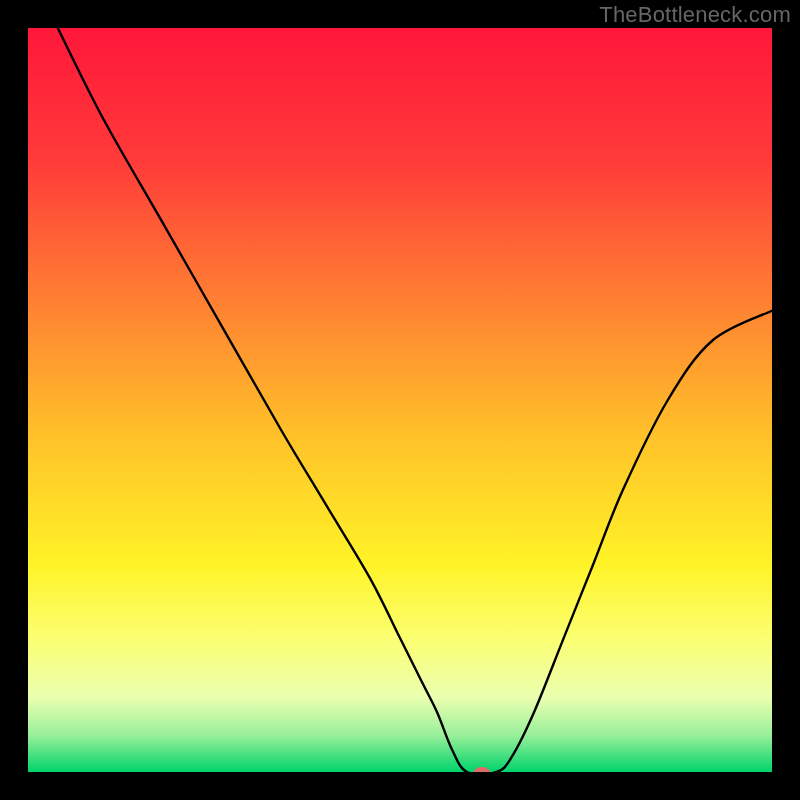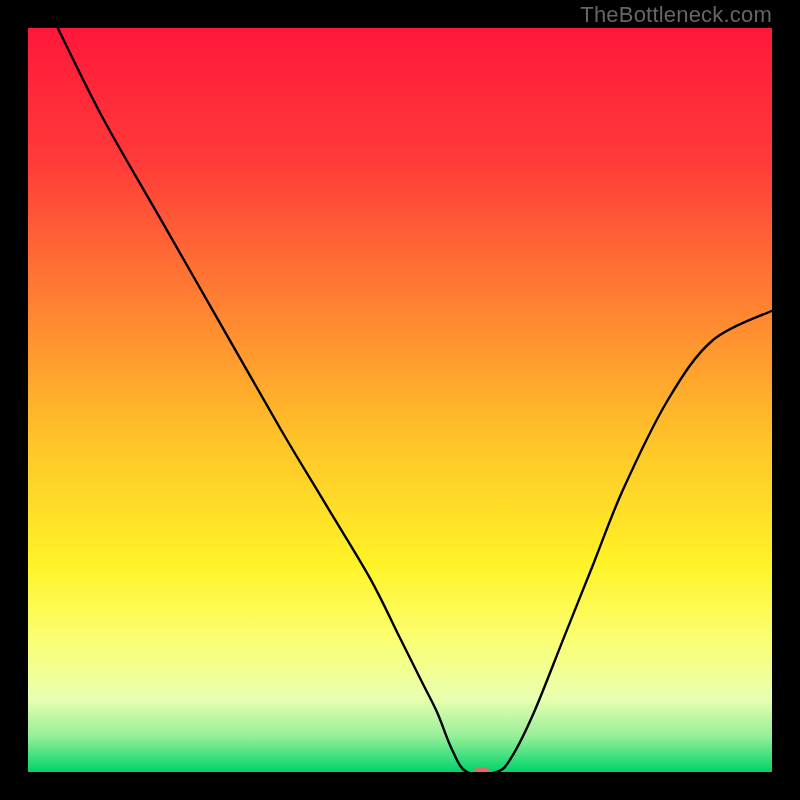--- a/index.html
+++ b/index.html
@@ -13,21 +13,21 @@
   }
   .outer {
     position: relative;
     width: 800px;
     height: 800px;
     background: #000;
   }
   .watermark {
     position: absolute;
     top: 2px;
-    right: 28px;
+    right: 9px;
     color: #666;
     font-size: 22px;
     font-weight: 500;
     letter-spacing: 0.2px;
     z-index: 5;
   }
   .plot {
     position: absolute;
     left: 28px;
     top: 28px;

